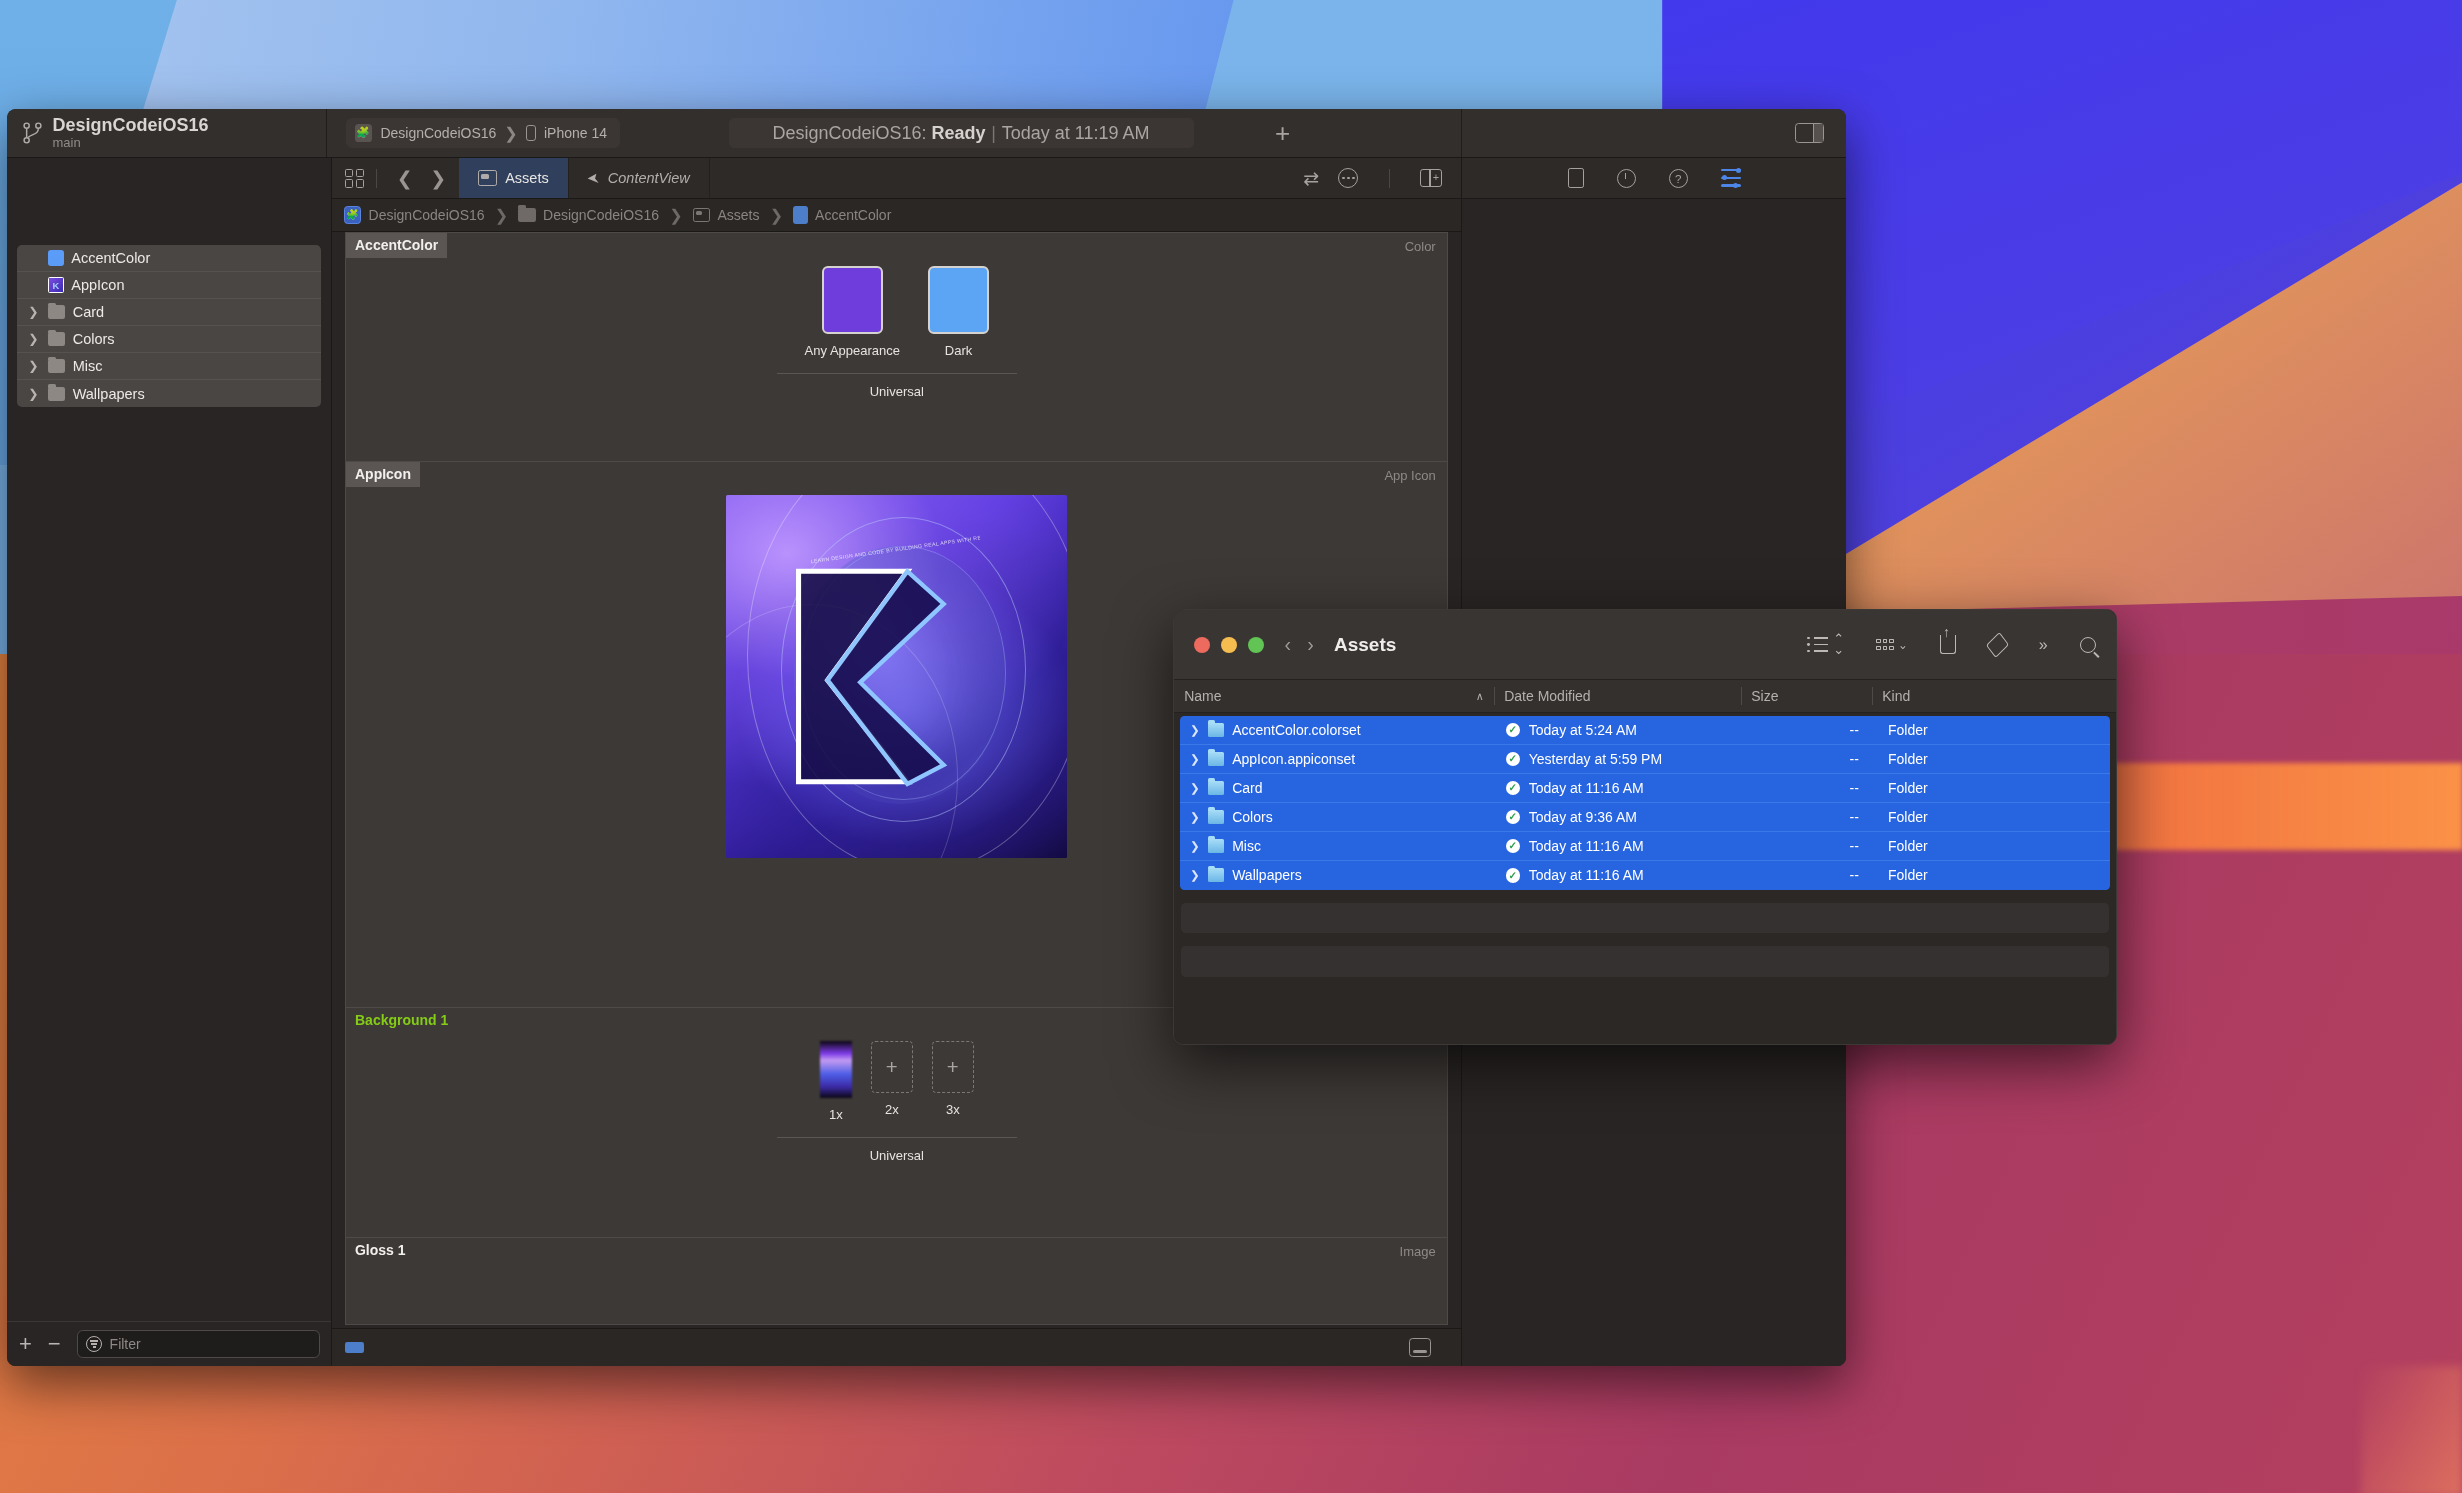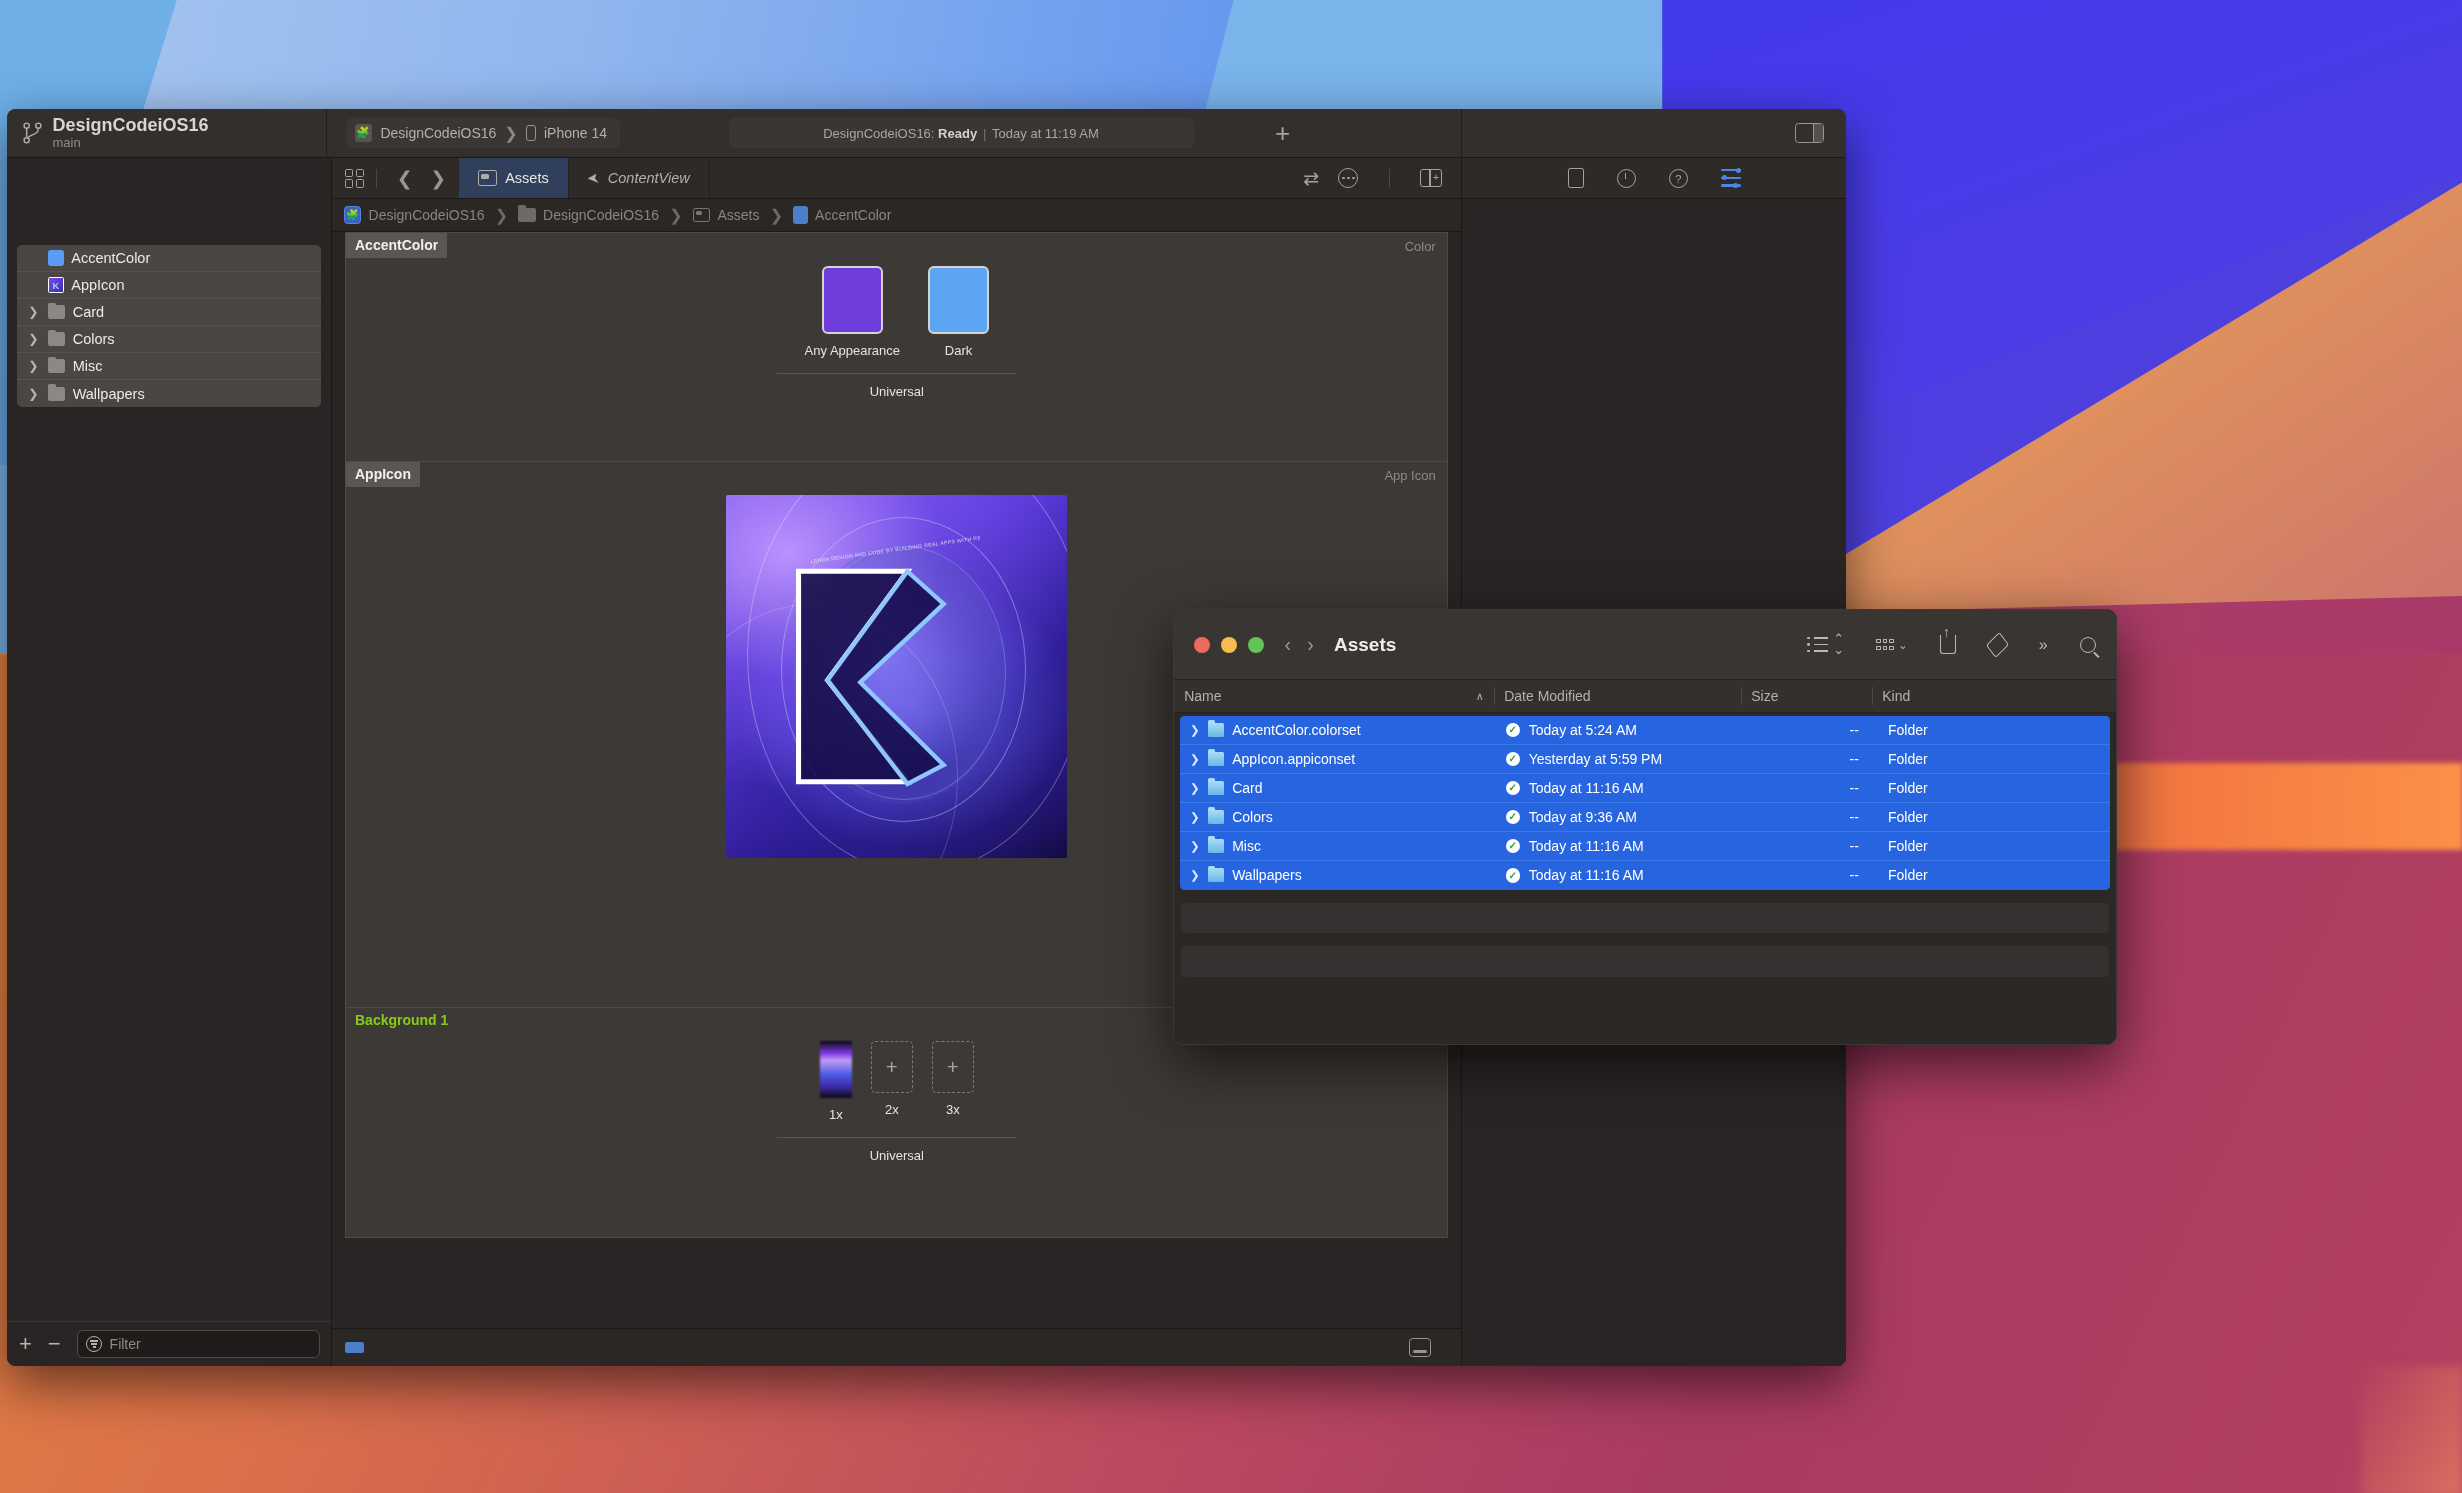--- a/index.html
+++ b/index.html
@@ -106,21 +106,21 @@
     display:flex;align-items:center;justify-content:center;
     font-size: 11px; color:#cfcbc8;
   }
   .chev-sep { color: #8c8783; font-size: 16px; font-weight: 300; }
   .dev-ic {
     width: 10.2px; height: 16px; border: 1.5px solid #9a9592; border-radius: 2.9px;
   }
   .status-pill {
     background: #3b3634; border-radius: 5.1px; height: 30.5px;
     display: flex; align-items: center; justify-content: center;
-    padding: 0 22px; font-size: 13px; color: #aaa5a2;
+    padding: 0 22px; font-size: 18px; color: #aaa5a2;
     min-width: 465px; margin-left: 94px;
   }
   .status-pill b { color: #d5d1ce; }
   .status-pill .sep { color: #7b7673; margin: 0 5.8px; }
   .tb-plus {
     font-size: 26px; color: #a9a4a1; font-weight: 300;
     margin-left: 67px; line-height: 1;
   }
   .xc-tb-right {
     width: 385px; min-width: 385px;
@@ -684,20 +684,24 @@
               <div class="scale-item">
                 <div class="scale-box">+</div>
                 <div class="color-lbl">3x</div>
               </div>
             </div>
             <div class="universal-sep"></div>
             <div class="universal-lbl">Universal</div>
           </div>
         </div>
 
+        <div class="asset-section" style="height:87px; border-top:none;">
+          <div class="sec-title" style="background:transparent;color:#f2f0ee;">Gloss 1</div>
+          <div class="sec-kind">Image</div>
+        </div>
 
       </div>
 
       <div class="xc-status">
         <span class="swatch-mini"></span>
         <span class="right-ic"></span>
       </div>
     </div>
 
     <div class="inspector">

